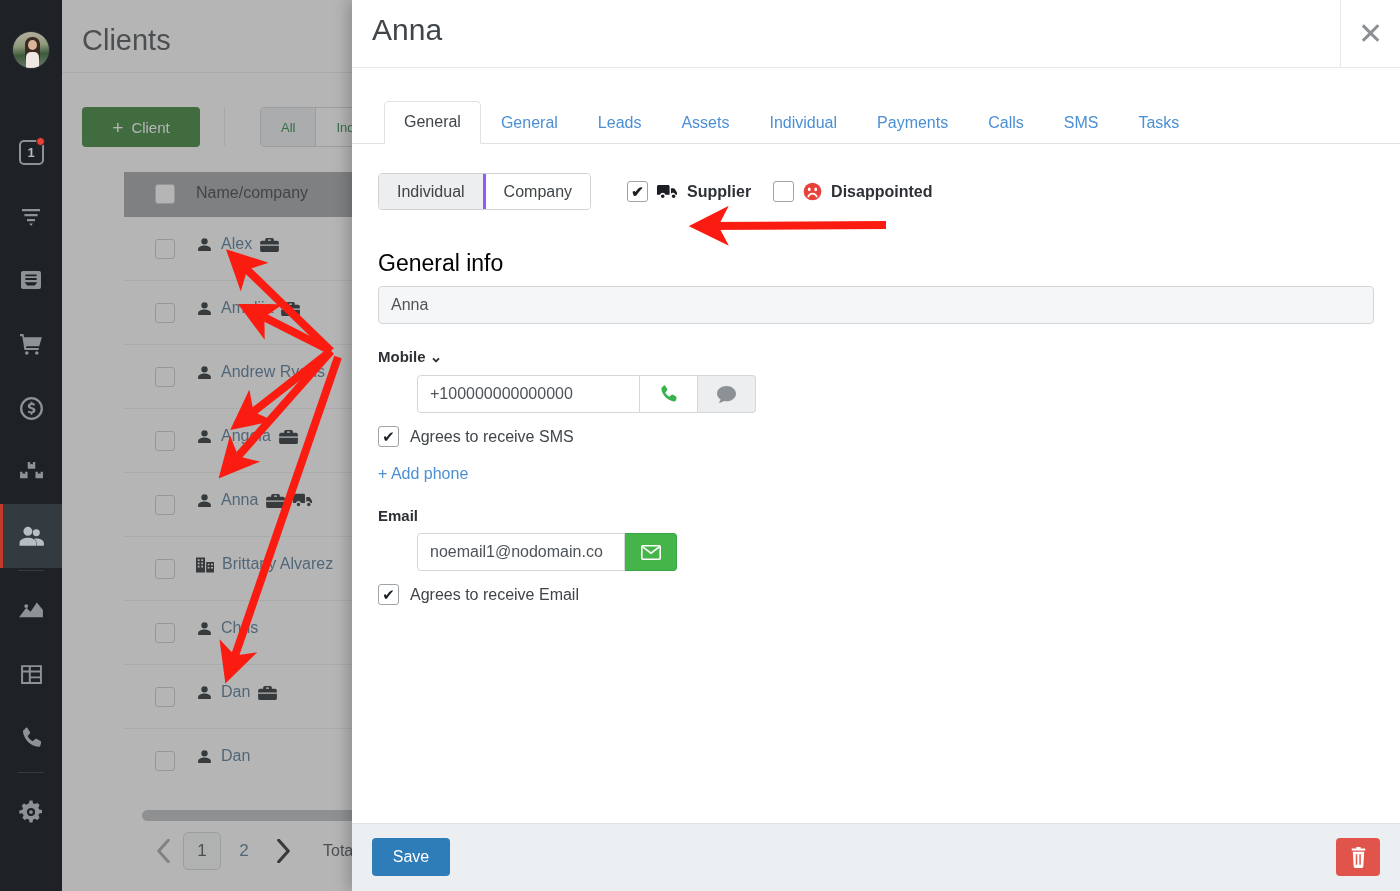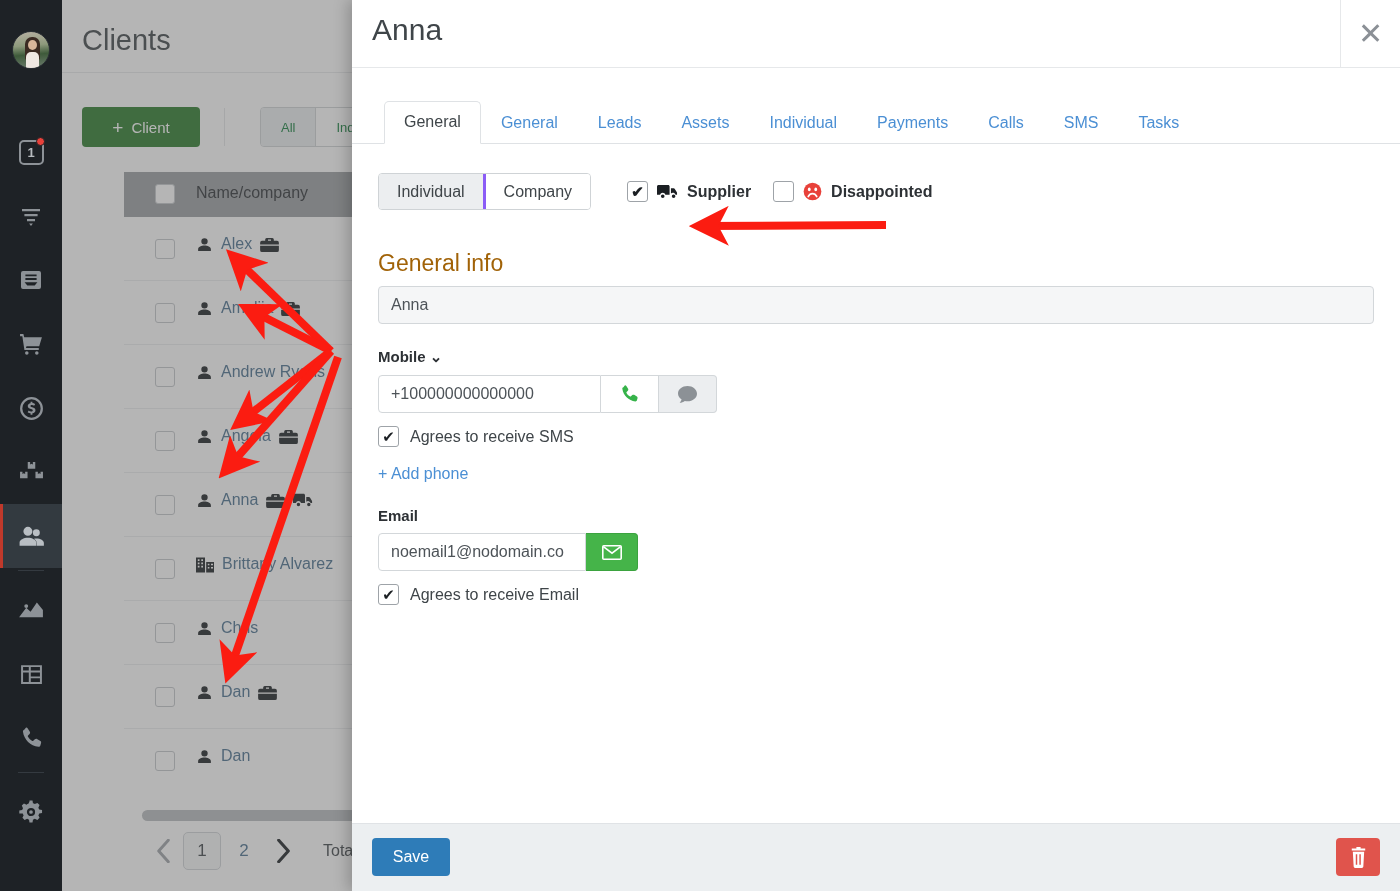--- a/index.html
+++ b/index.html
@@ -203,34 +203,34 @@
     padding:0 18px; display:flex; align-items:center;
     font-size:16px; color:#3f4549; background:#fff;
   }
   .ind-comp div.on { background:#eceef0; border-right:3px solid #8b5cf6; }
   .chk-item { display:flex; align-items:center; gap:9px; font-size:16px; font-weight:bold; color:#2d3135; }
   .chk {
     width:21px;height:21px;border:1px solid #9ea3a8;border-radius:3px;background:#fff;
     display:flex;align-items:center;justify-content:center;
     font-size:15px;color:#1b1f23;line-height:1;
   }
-  .sec-title { margin-top:40px; font-size:23px; color:#a16207; font-weight:normal; }
+  .sec-title { margin-top:40px; font-size:23px; color:#000000; font-weight:normal; }
   .fld-lbl { margin-top:24px; font-size:15px; font-weight:bold; color:#2d3135; }
   .req { color:#e23b32; }
   .inp {
     margin-top:9px; height:38px; width:100%;
     border:1px solid #d3d7da; border-radius:4px; background:#f5f6f7;
     display:flex; align-items:center; padding:0 12px;
     font-size:16px; color:#4d5358;
   }
   .inp-grp { margin-top:9px; display:flex; }
   .inp-grp .box {
     height:38px; border:1px solid #d3d7da; border-radius:4px 0 0 4px;
     background:#fff; display:flex; align-items:center; padding:0 12px;
-    font-size:16px; color:#4d5358; width:223px;
+    font-size:16px; color:#4d5358; width:223px;margin-left:39px;
   }
   .inp-grp .act {
     height:38px; width:58px; border:1px solid #d3d7da; border-left:none;
     background:#fff; display:flex; align-items:center; justify-content:center;
   }
   .inp-grp .act.last { border-radius:0 4px 4px 0; background:#eceef0; }
   .chk-line { margin-top:13px; display:flex; align-items:center; gap:11px; font-size:16px; color:#3f4549; }
   .addlink { margin-top:18px; font-size:16px; color:#4b8fd4; }
   .m-foot {
     flex:0 0 68px; height:68px; background:#eceff1;

